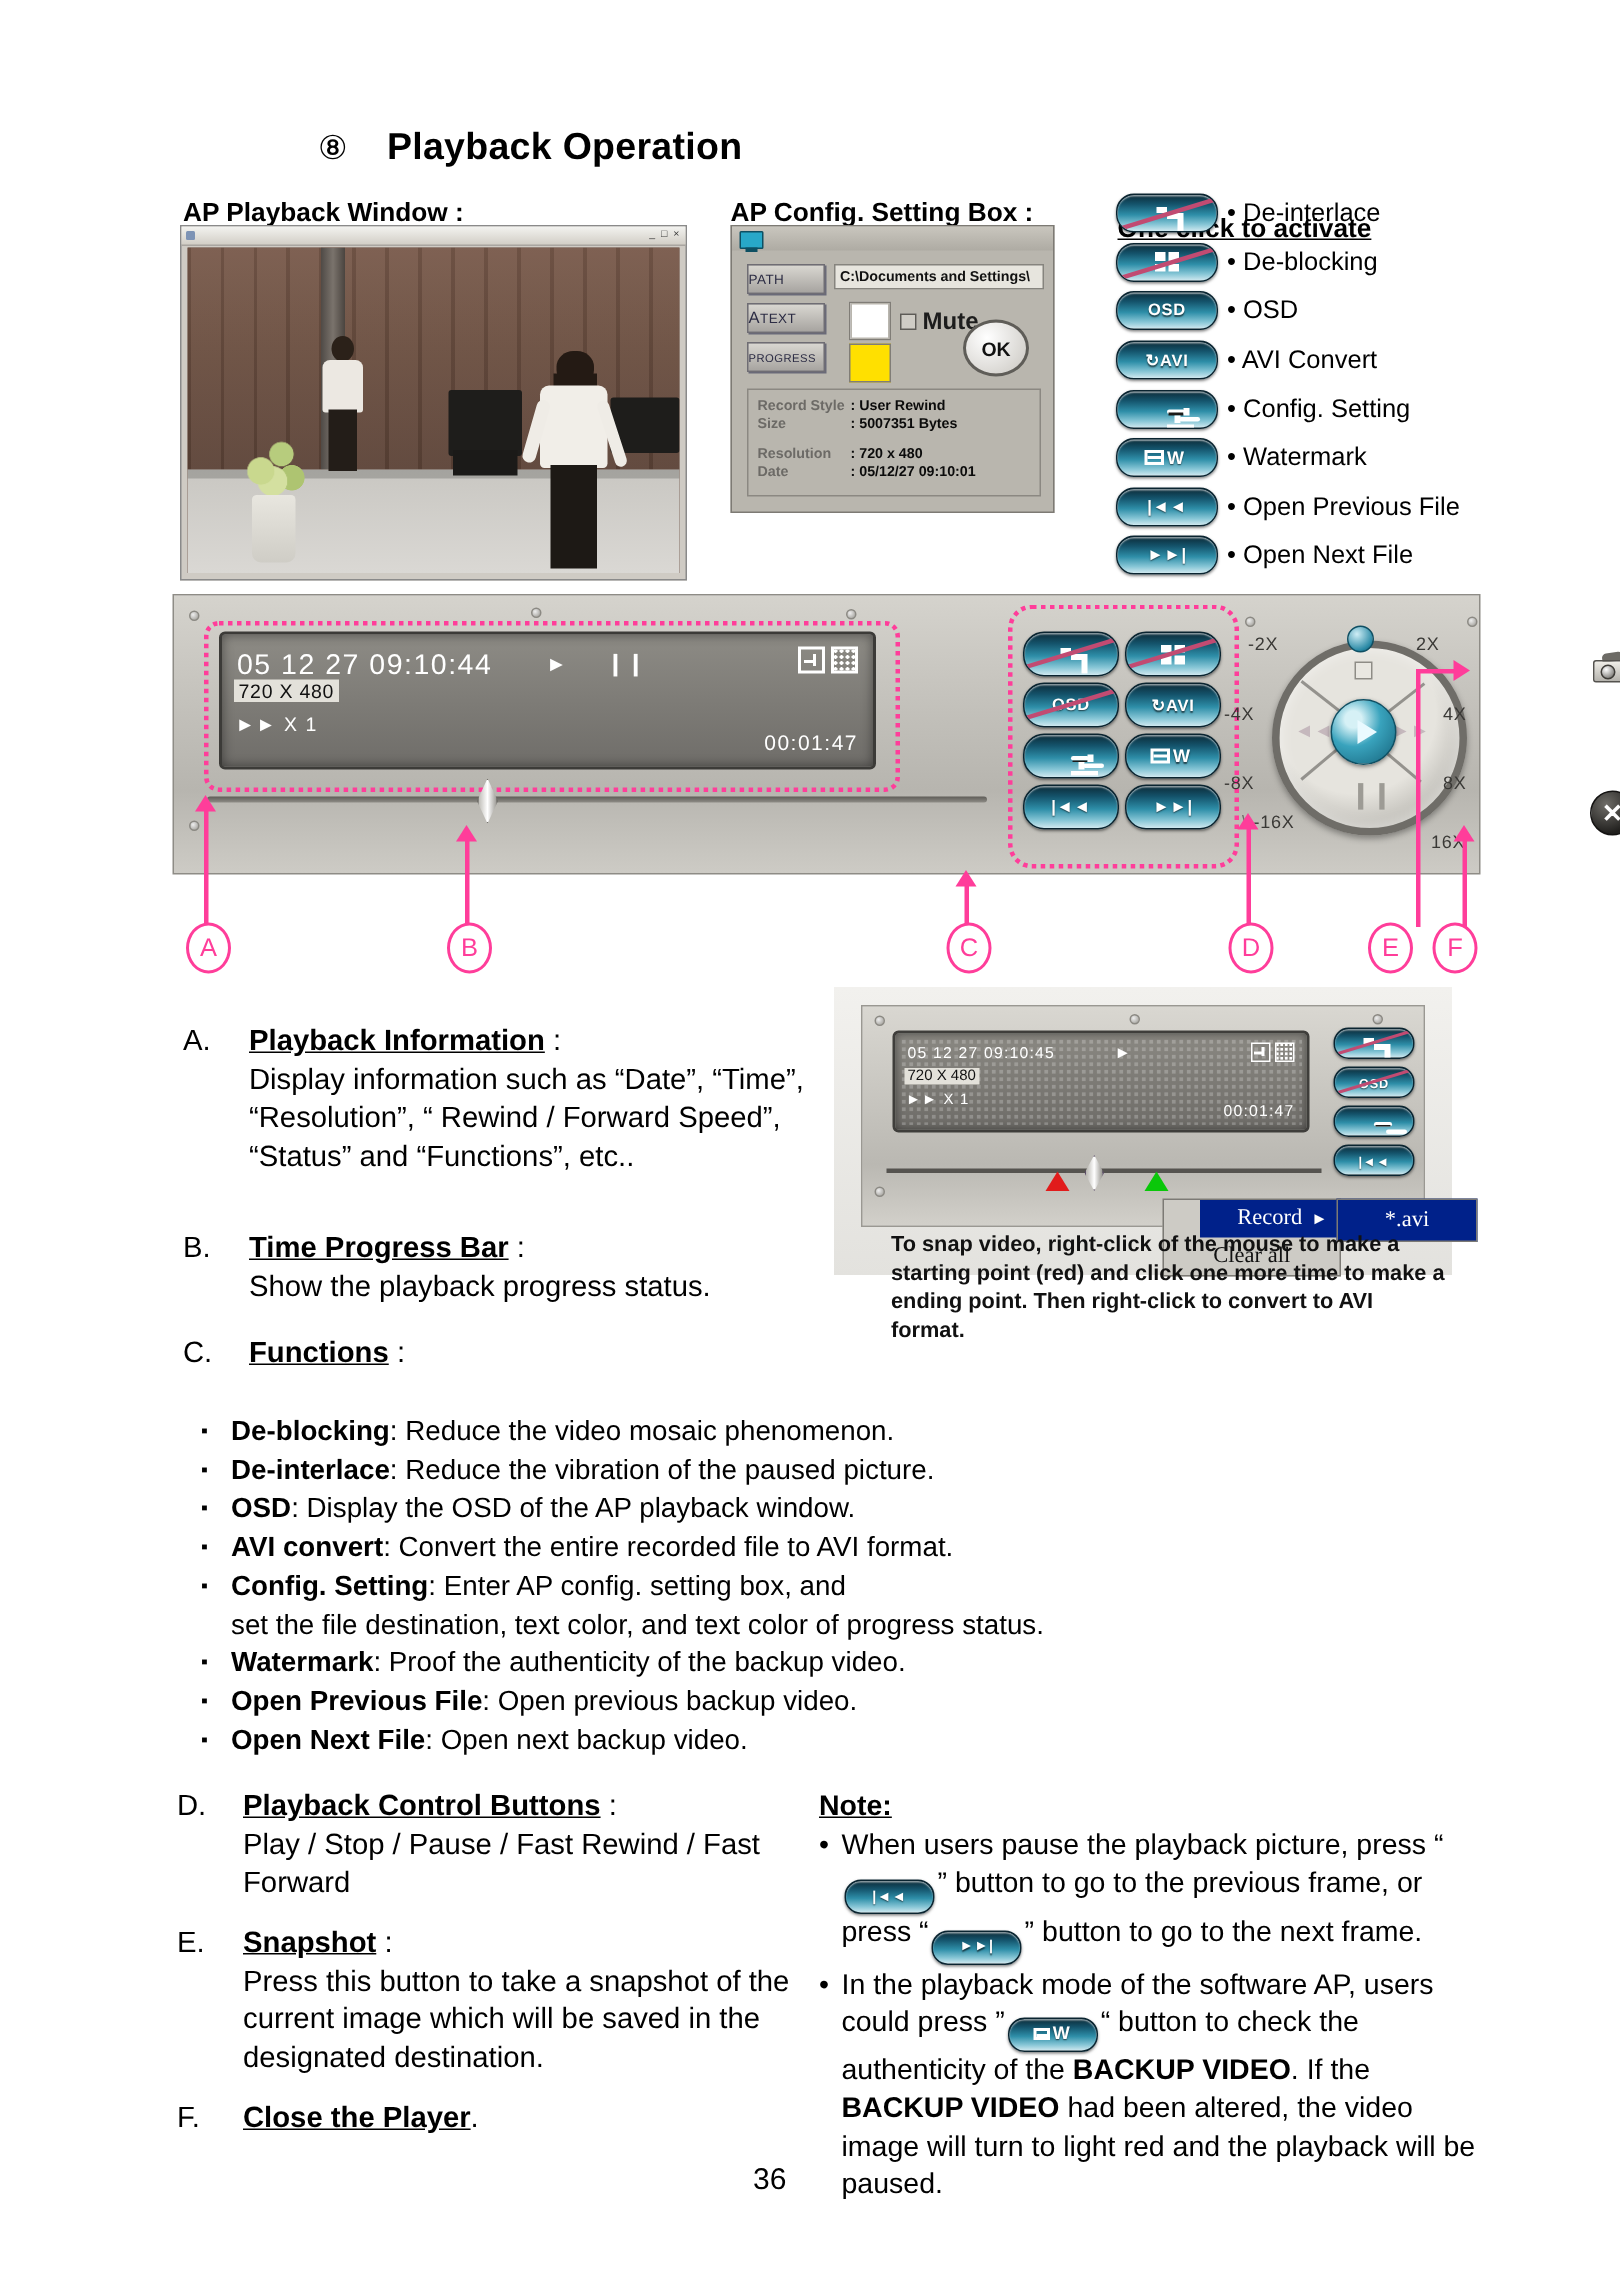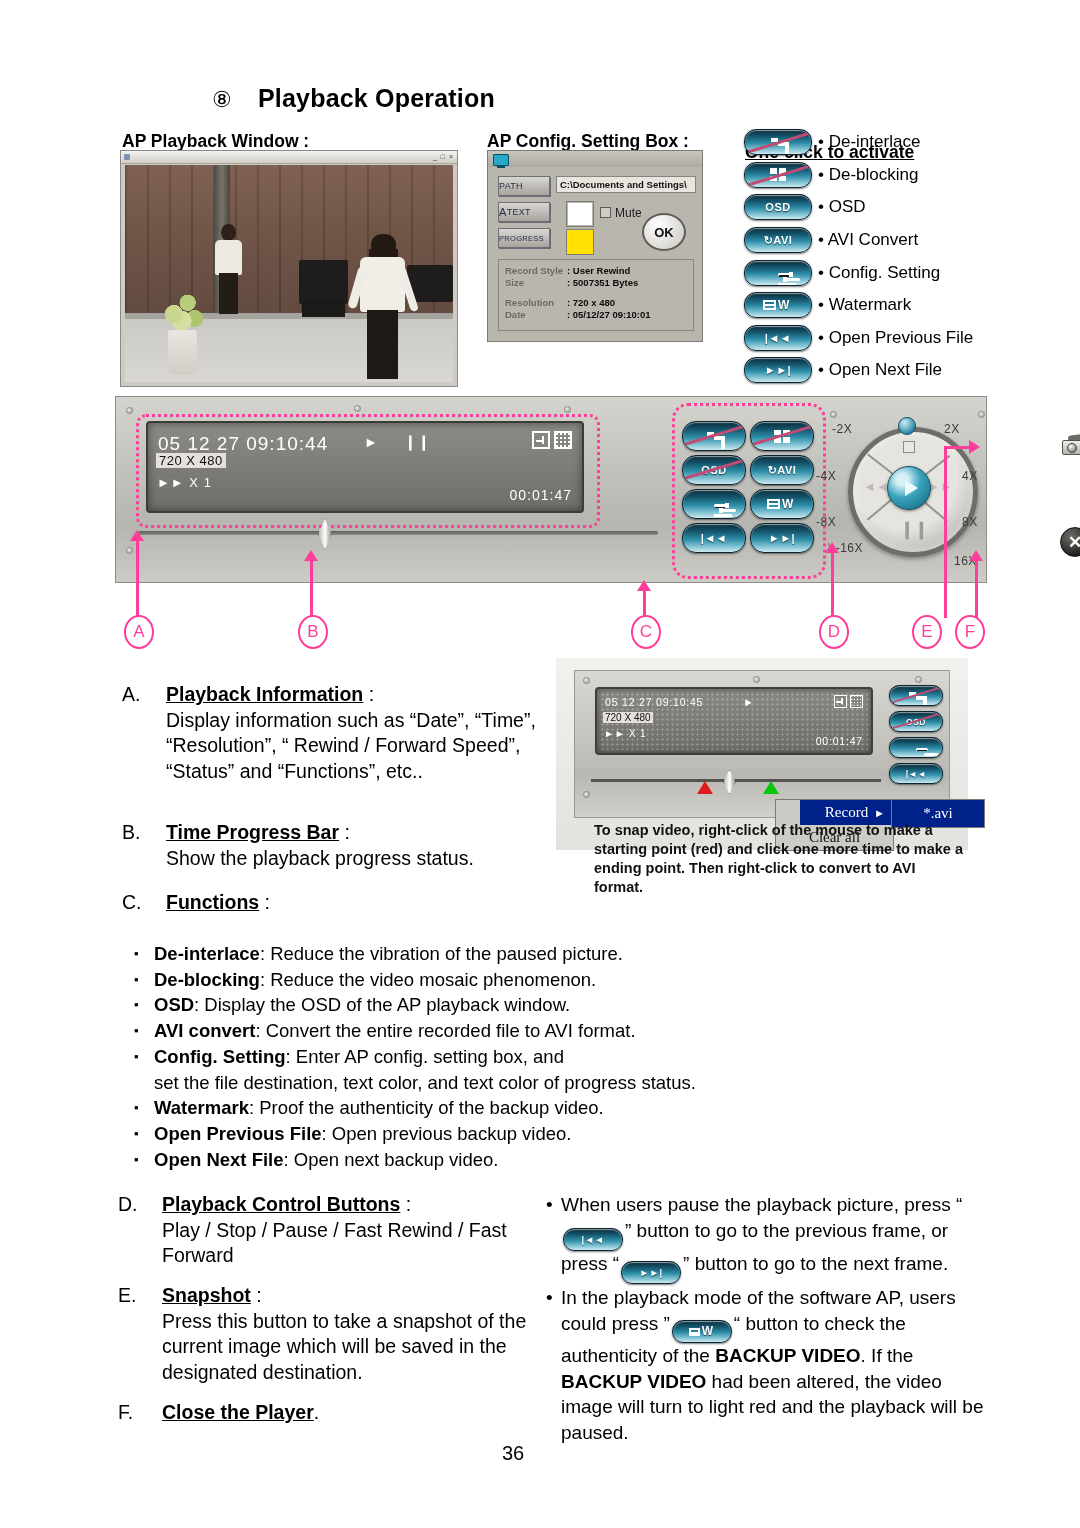--- a/index.html
+++ b/index.html
@@ -82,21 +82,21 @@
   #cfg-path{left:10px;top:25px;}
   #cfg-text{left:10px;top:51px;font-size:11px;}
   #cfg-prog{left:10px;top:77px;font-size:7.5px;}
   #cfg-pathval{position:absolute;left:68px;top:25px;width:140px;height:17px;
     background:#e7e5de;border:1px solid #86847e;box-sizing:border-box;
     font-size:9.5px;font-weight:bold;color:#111;padding:2px 2px 0 3px;white-space:nowrap;overflow:hidden;}
   #cfg-swatch-white{position:absolute;left:78px;top:50px;width:26px;height:24px;
     background:#fff;border:1px solid #807d77;box-shadow:inset 0 0 0 1px #b9b6ae;}
   #cfg-swatch-yellow{position:absolute;left:78px;top:78px;width:26px;height:24px;
     background:#ffe000;border:1px solid #807d77;}
-  #cfg-mute{position:absolute;left:112px;top:55px;font-size:12px;font-weight:normal;color:#1d1d1d;text-align:right;}
+  #cfg-mute{position:absolute;left:112px;top:55px;font-size:16px;font-weight:bold;color:#1d1d1d;text-align:right;}
   #cfg-mute .box{display:inline-block;width:9px;height:9px;border:1px solid #5d5b56;
     background:#cfccc5;vertical-align:-1px;margin-right:4px;}
   #cfg-ok{position:absolute;left:154px;top:62px;width:40px;height:34px;border-radius:50%;
     background:radial-gradient(circle at 35% 30%,#fff,#c9c6c0);border:2px solid #5f5d58;
     display:flex;align-items:center;justify-content:center;font-size:13px;font-weight:bold;color:#111;}
   #cfg-info{position:absolute;left:10px;top:108px;width:196px;height:72px;
     border:1px solid #8b8882;background:#b9b6ae;box-sizing:border-box;padding:5px 6px;}
   #cfg-info table{border-collapse:collapse;font-size:9.5px;}
   #cfg-info td{padding:0 0 1px 0;vertical-align:top;white-space:nowrap;}
   #cfg-info td.k{color:#6c6a66;width:62px;font-weight:bold;}
@@ -624,22 +624,22 @@
   <div class="hdline"><span class="hd">Time Progress Bar</span> <span>:</span></div>
   <div class="bodytxt">Show the playback progress status.</div>
 </div>
 
 <div class="sec" id="secC">
   <span class="ltr">C.</span>
   <div class="hdline"><span class="hd">Functions</span> <span>:</span></div>
 </div>
 
 <div id="bullets">
+  <div class="bl"><b>De-blocking</b><span>: Reduce the video mosaic phenomenon.</span></div>
   <div class="bl"><b>De-interlace</b><span>: Reduce the vibration of the paused picture.</span></div>
-  <div class="bl"><b>De-blocking</b><span>: Reduce the video mosaic phenomenon.</span></div>
   <div class="bl"><b>OSD</b><span>: Display the OSD of the AP playback window.</span></div>
   <div class="bl"><b>AVI convert</b><span>: Convert the entire recorded file to AVI format.</span></div>
   <div class="bl"><b>Config. Setting</b><span>: Enter AP config. setting box, and</span></div>
   <div class="cont">set the file destination, text color, and text color of progress status.</div>
   <div class="bl"><b>Watermark</b><span>: Proof the authenticity of the backup video.</span></div>
   <div class="bl"><b>Open Previous File</b><span>: Open previous backup video.</span></div>
   <div class="bl"><b>Open Next File</b><span>: Open next backup video.</span></div>
 </div>
 
 <div class="abs" id="snapfig">
@@ -709,20 +709,21 @@
   <div class="hdline"><span class="hd">Snapshot</span> <span>:</span></div>
   <div class="bodytxt">Press this button to take a snapshot of the current image which will be saved in the designated destination.</div>
 </div>
 
 <div class="sec" id="secF">
   <span class="ltr">F.</span>
   <div class="hdline"><span class="hd">Close the Player</span><span>.</span></div>
 </div>
 
 <div id="note">
+  <div class="nt">Note:</div>
   <ul>
     <li><span>When users pause the playback picture, press “</span><span class="ipill"><span class="pill">
             <span class="glyph">|◄◄</span>
           </span></span><span>” button to go to the previous frame, or press “</span><span class="ipill"><span class="pill">
             <span class="glyph">►►|</span>
           </span></span><span>” button to go to the next frame.</span></li>
     <li><span>In the playback mode of the software AP, users could press ”</span><span class="ipill"><span class="pill">
             <span class="glyph">
               <span class="g-wm" style="width:26px">
                 <span class="sq" style="width:11px;height:8px"></span>

